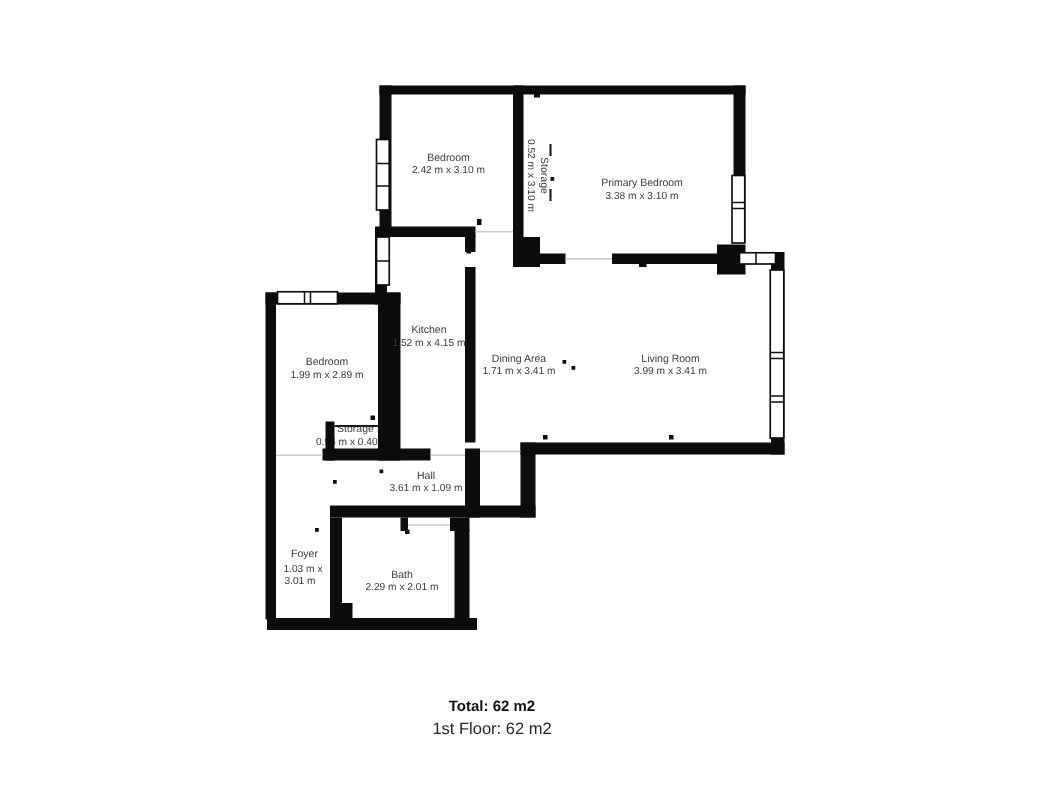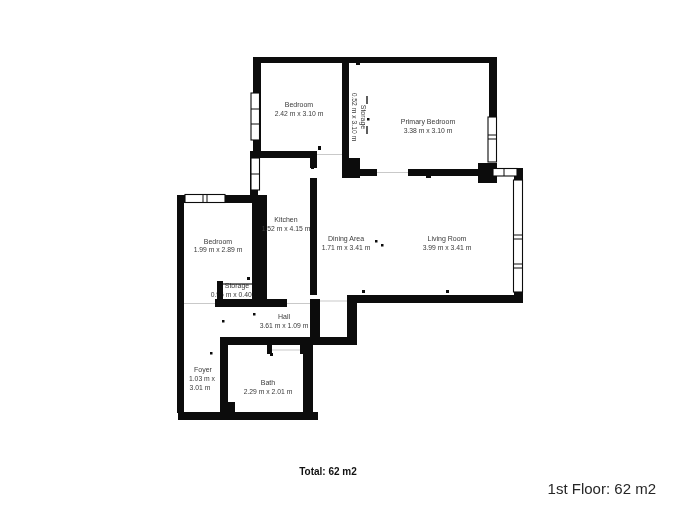--- a/index.html
+++ b/index.html
@@ -17,21 +17,21 @@
   .winframe{fill:#ffffff;stroke:#0c0c0c;stroke-width:1.1;}
   .mull{stroke:#0c0c0c;stroke-width:1;}
   .thresh{stroke:#c9c9c9;stroke-width:1;}
   .dash{stroke:#1a1a1a;stroke-width:1.4;}
   .nub{fill:#0c0c0c;}
   .summary{
     position:absolute;left:0;top:466px;width:656px;text-align:center;
     color:#262626;line-height:1.28;
   }
   .summary .total{font-size:10px;font-weight:700;color:#111;}
-  .summary .line{font-size:15px;text-align:right;}
+  .summary .line{font-size:11px;}
 </style>
 </head>
 <body>
 
 <div class="stage">
 
 <svg width="700" height="525" viewBox="0 0 700 525">
 
   <g>
     <text class="rname" x="237" y="288" text-anchor="middle">Storage</text>

